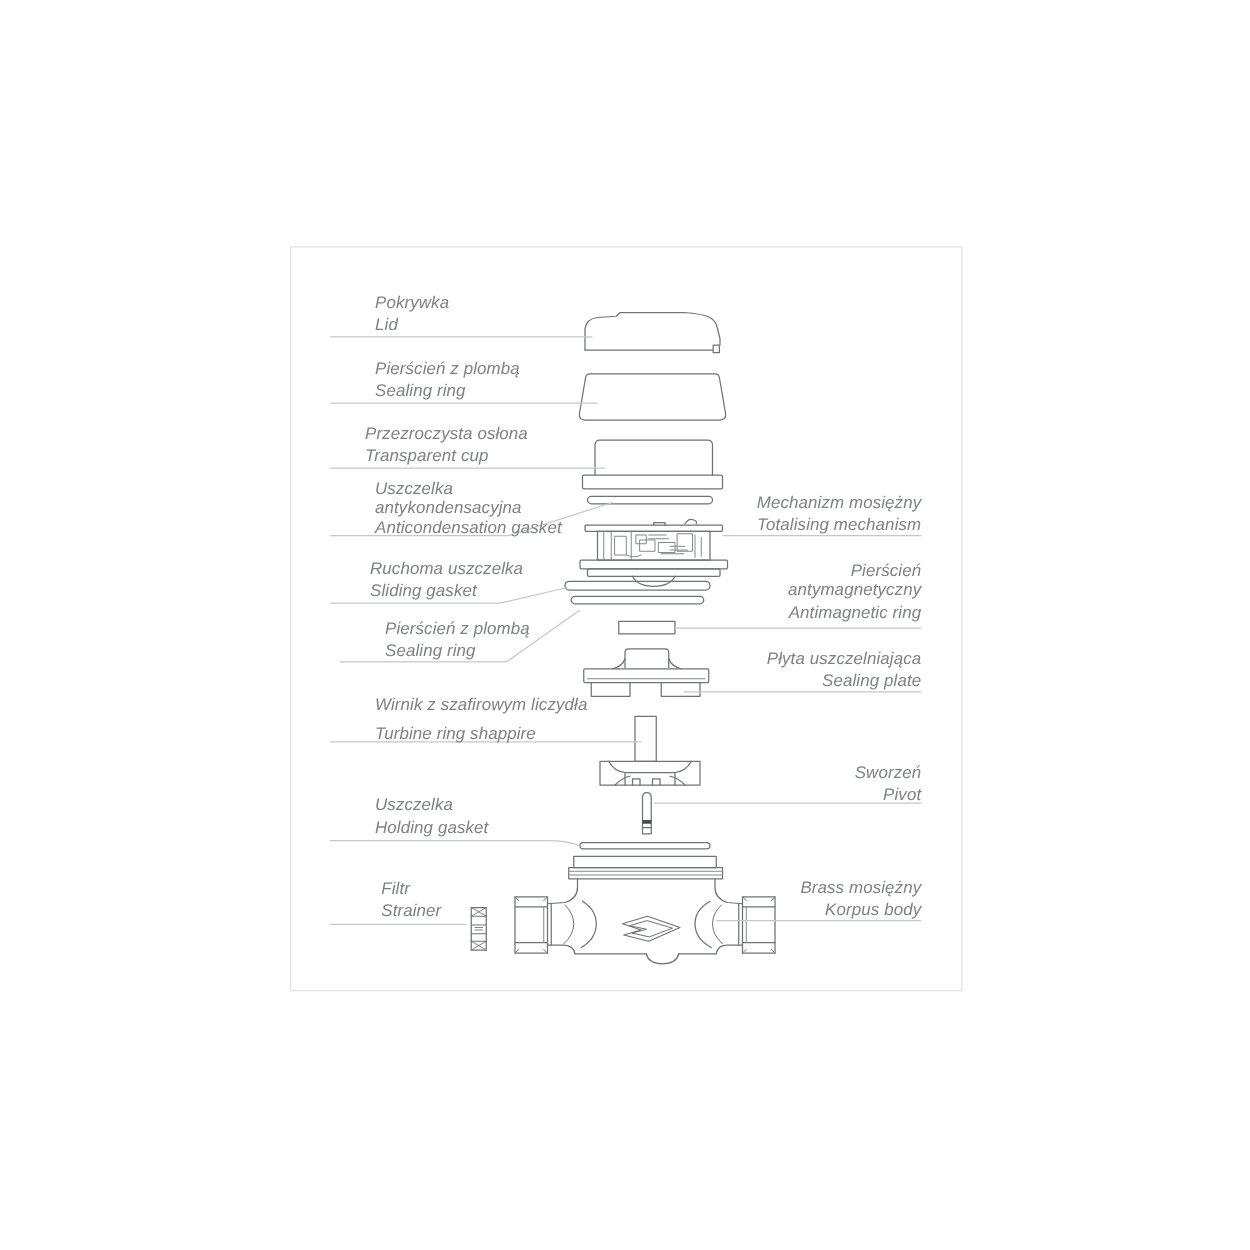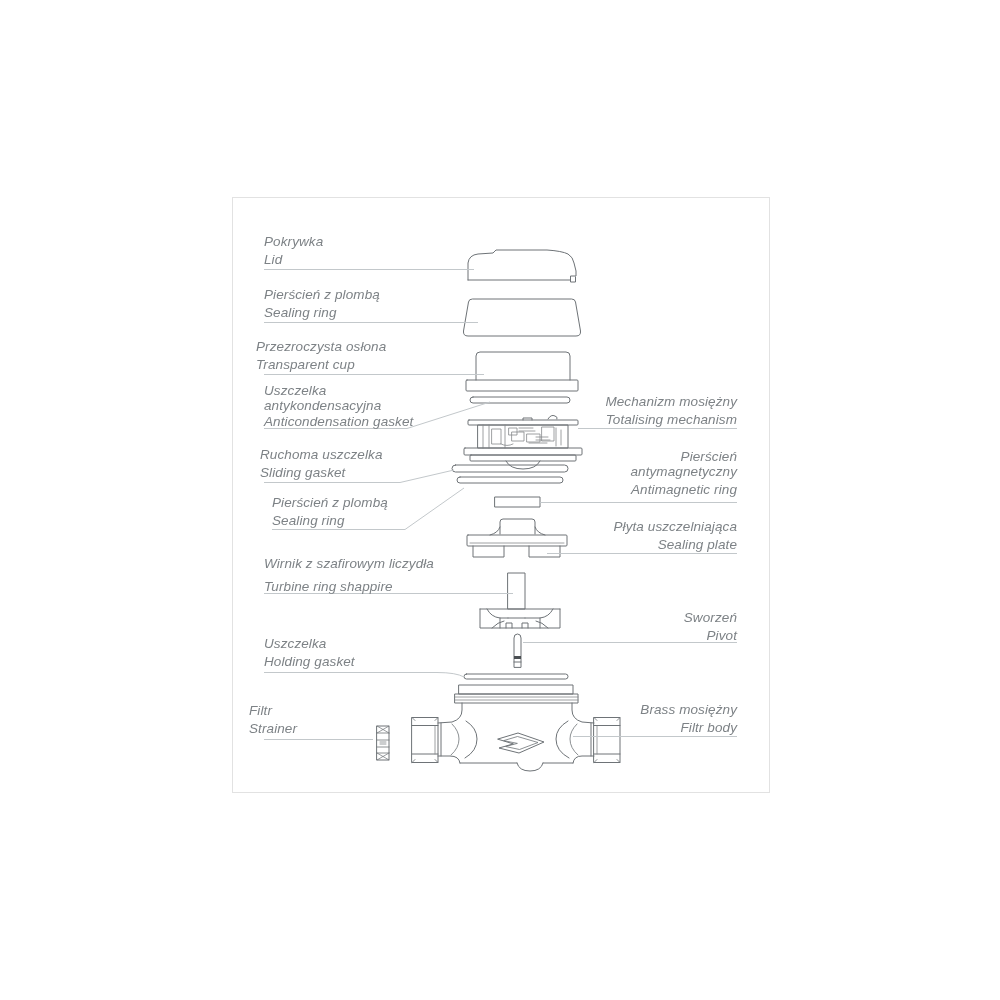--- a/index.html
+++ b/index.html
@@ -2,33 +2,33 @@
 <html><head>
 <meta charset="utf-8">
 <style>
   html,body{margin:0;padding:0;background:#ffffff;width:1000px;height:1000px;overflow:hidden;}
   #stage{position:relative;width:1000px;height:1000px;background:#ffffff;
          font-family:"Liberation Sans",sans-serif;}
   #frame{position:absolute;left:232px;top:197px;width:536px;height:594px;
          border:1px solid #e2e2e2;background:#ffffff;}
   #drawing{position:absolute;left:0;top:0;width:1000px;height:1000px;}
   .label{position:absolute;font-style:italic;color:#7d8286;font-size:13.5px;
-         line-height:18px;white-space:nowrap;letter-spacing:.1px;}
+         line-height:18px;white-space:nowrap;letter-spacing:.1px;margin-left:36px;}
   .label .ln{display:block;}
   .label.right{text-align:right;}
   .l-lid{left:264px;top:233px;}
   .l-sealing1{left:264px;top:286px;}
   .l-cup{left:256px;top:338px;}
   .l-anti{left:264px;top:384px;line-height:14.5px;}
   .l-anti .en-gap{margin-top:2px;}
   .l-ruchoma{left:260px;top:446px;}
   .l-sealing2{left:272px;top:494px;}
   .l-wirnik{left:264px;top:552px;line-height:23px;}
   .l-holding{left:264px;top:635px;}
-  .l-filtr{left:249px;top:702px;}
+  .l-filtr{left:269px;top:702px;}
   .r-mech{right:263px;top:393px;}
   .r-antimag{right:263px;top:450px;line-height:14.5px;}
   .r-antimag .en-gap{margin-top:4px;}
   .r-plyta{right:263px;top:518px;}
   .r-sworzen{right:263px;top:609px;}
   .r-korpus{right:263px;top:701px;}
 </style>
 </head>
 <body>
 
@@ -220,16 +220,16 @@
   <div class="label right r-plyta">
     <span class="ln">Płyta uszczelniająca</span>
     <span class="ln">Sealing plate</span>
   </div>
   <div class="label right r-sworzen">
     <span class="ln">Sworzeń</span>
     <span class="ln">Pivot</span>
   </div>
   <div class="label right r-korpus">
     <span class="ln">Brass mosiężny</span>
-    <span class="ln">Filtr body</span>
+    <span class="ln">Korpus body</span>
   </div>
 
 </div>
 
 </body></html>

